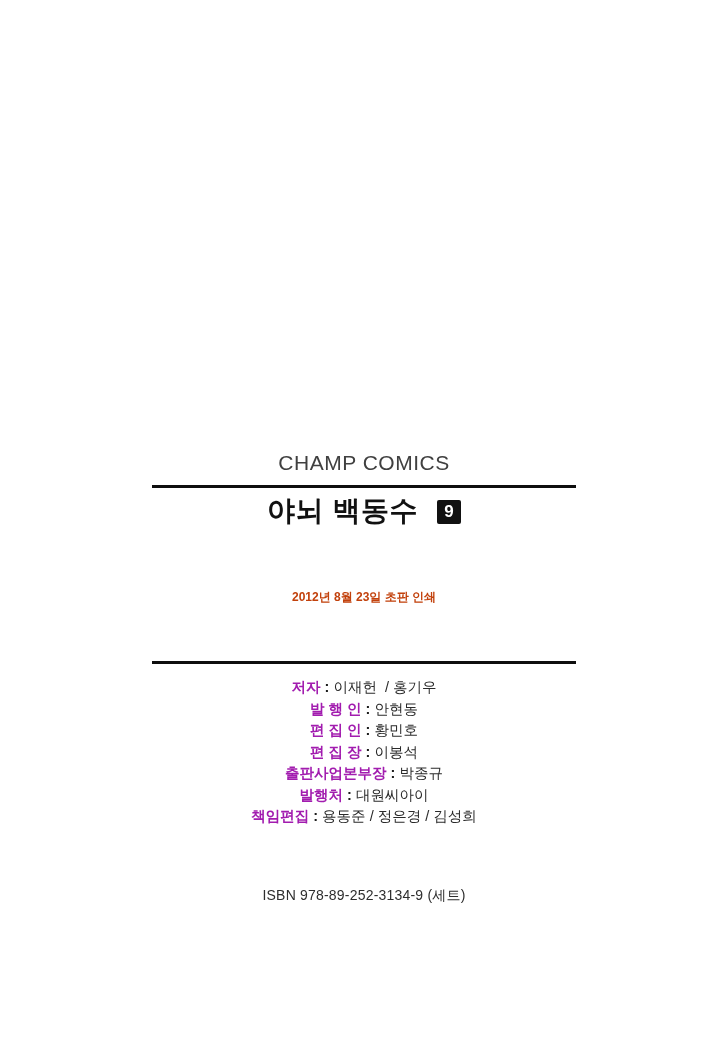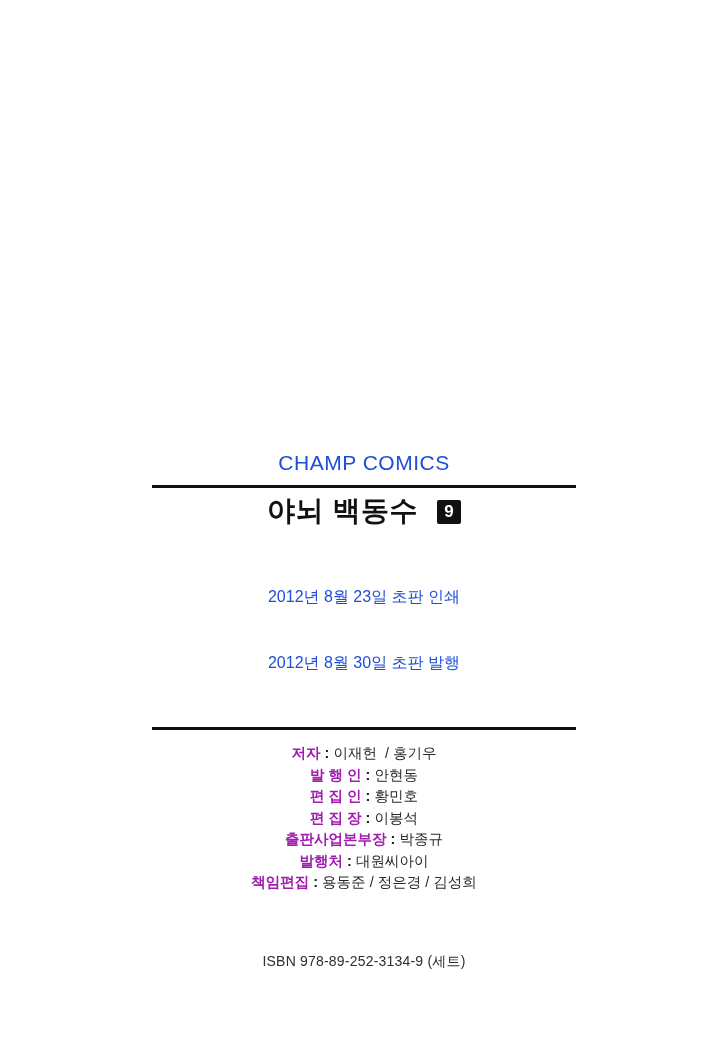--- a/index.html
+++ b/index.html
@@ -13,21 +13,21 @@
   .content {
     width: 424px;
     margin: 0 auto;
     padding-top: 452px;
     text-align: center;
   }
   .brand {
     font-size: 21px;
     line-height: 21px;
     letter-spacing: 0.5px;
-    color: #1d4ed8;
+    color: #404040;
   }
   .rule {
     height: 3px;
     background: #0e0e0e;
     border: none;
     width: 100%;
   }
   .rule-top { margin-top: 12px; }
   .rule-mid { margin-top: 9px; }
   .title-row {
@@ -51,24 +51,24 @@
     width: 24px; height: 24px;
     background: #111;
     color: #fff;
     font-size: 17px;
     font-weight: bold;
     border-radius: 2px;
     margin-top: 2px;
   }
   .dates {
     margin-top: 15px;
-    font-size: 16px;
+    font-size: 12px;
     line-height: 22px;
-    font-weight: 400;
-    color: #1d4ed8;
+    font-weight: 700;
+    color: #c2410c;
     white-space: pre-wrap;
   }
   .staff {
     margin-top: 13px;
     font-size: 14.5px;
     line-height: 21.5px;
     color: #2a2a2a;
   }
   .staff-row { white-space: pre; }
   .staff-label { font-weight: bold; color: #a21caf; }
@@ -91,21 +91,20 @@
 
   <div class="rule rule-top"></div>
 
   <div class="title-row">
     <span class="book-title">야뇌 백동수</span>
     <span class="vol-badge">9</span>
   </div>
 
   <div class="dates">
     <div>2012년 8월 23일 초판 인쇄</div>
-    <div>2012년 8월 30일 초판 발행</div>
   </div>
 
   <div class="rule rule-mid"></div>
 
   <div class="staff">
     <div class="staff-row"><span class="staff-label">저자</span><span class="staff-sep"> : </span><span class="staff-value">이재헌  / 홍기우</span></div>
     <div class="staff-row"><span class="staff-label">발 행 인</span><span class="staff-sep"> : </span><span class="staff-value">안현동</span></div>
     <div class="staff-row"><span class="staff-label">편 집 인</span><span class="staff-sep"> : </span><span class="staff-value">황민호</span></div>
     <div class="staff-row"><span class="staff-label">편 집 장</span><span class="staff-sep"> : </span><span class="staff-value">이봉석</span></div>
     <div class="staff-row"><span class="staff-label">출판사업본부장</span><span class="staff-sep"> : </span><span class="staff-value">박종규</span></div>

